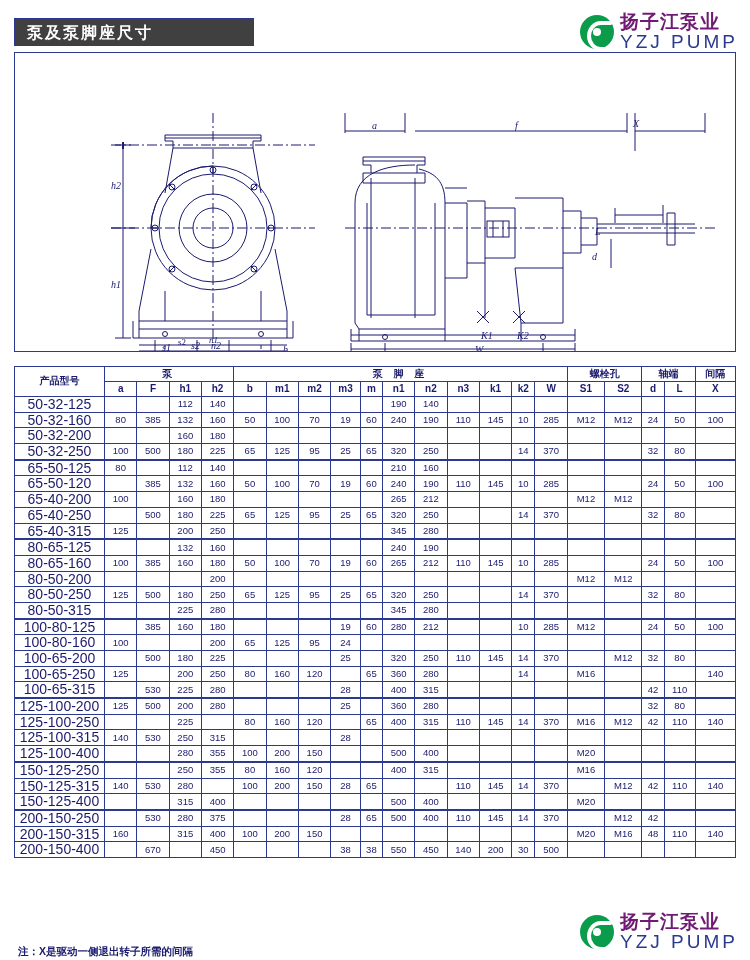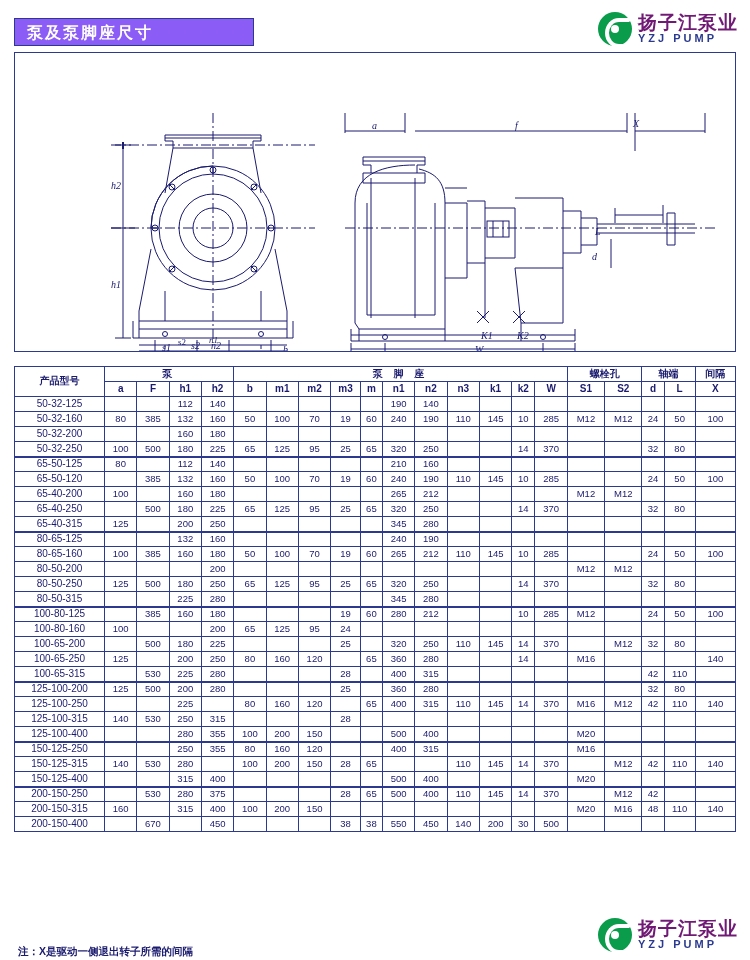--- a/index.html
+++ b/index.html
@@ -12,21 +12,21 @@
     position:relative;
     overflow:hidden;
   }
   
   .header {
     position:absolute; left:0; top:0; width:750px; height:56px;
   }
   .title-bar {
     position:absolute; left:14px; top:18px;
     width:240px; height:28px;
-    background:#8b5cf6;
+    background:#404040;
     border:1px solid #2b3a8f;
   }
   .title-bar .title-text {
     color:#ffffff; font-size:16px; font-weight:bold;
     letter-spacing:2px;
     line-height:28px; padding-left:12px;
     white-space:nowrap;
   }
   .logo {
     position:absolute; right:12px; top:12px;
@@ -41,21 +41,21 @@
     content:""; position:absolute; left:7px; top:6px;
     width:20px; height:22px; border:4px solid #fff;
     border-right-color:transparent; border-radius:50% 0 0 50%;
   }
   .logo-mark:after{
     content:""; position:absolute; left:13px; top:13px;
     width:8px; height:8px; background:#fff; border-radius:50%;
   }
   .logo-text { line-height:1.05; }
   .logo-cn { font-size:19px; font-weight:bold; color:#701a75; letter-spacing:1px;}
-  .logo-en { font-size:11px; font-weight:bold; color:#2b3a8f; letter-spacing:3px;}
+  .logo-en { font-size:19px; font-weight:normal; color:#2b3a8f; letter-spacing:3px;}
 
   
   .drawing {
     position:absolute; left:14px; top:52px; width:722px; height:300px;
     border:1px solid #2b3a8f;
     background:#fff;
   }
   .drawing svg { display:block; }
 
   
@@ -71,21 +71,21 @@
   table.spec td, table.spec th {
     border:1px solid #2b3a8f;
     text-align:center;
     vertical-align:middle;
     padding:0;
     height:15px;
     font-weight:normal;
     line-height:1.05;
   }
   table.spec th { font-weight:bold; font-size:10px; }
-  td.model { font-weight:bold; font-size:10px; letter-spacing:0px;margin-left:9px; }
+  td.model { font-weight:bold; font-size:14px; letter-spacing:0px;margin-left:9px; }
   .grp-head { font-weight:bold; font-size:10.5px; letter-spacing:4px;}
   .note {
     position:absolute; left:18px; top:920px;
     font-size:10.5px; color:#1a1a6e; font-weight:bold;margin-top:25px;
   }
   .footer-logo {
     position:absolute; right:12px; bottom:8px;
     display:flex; align-items:center; gap:6px;
   }
 </style>

